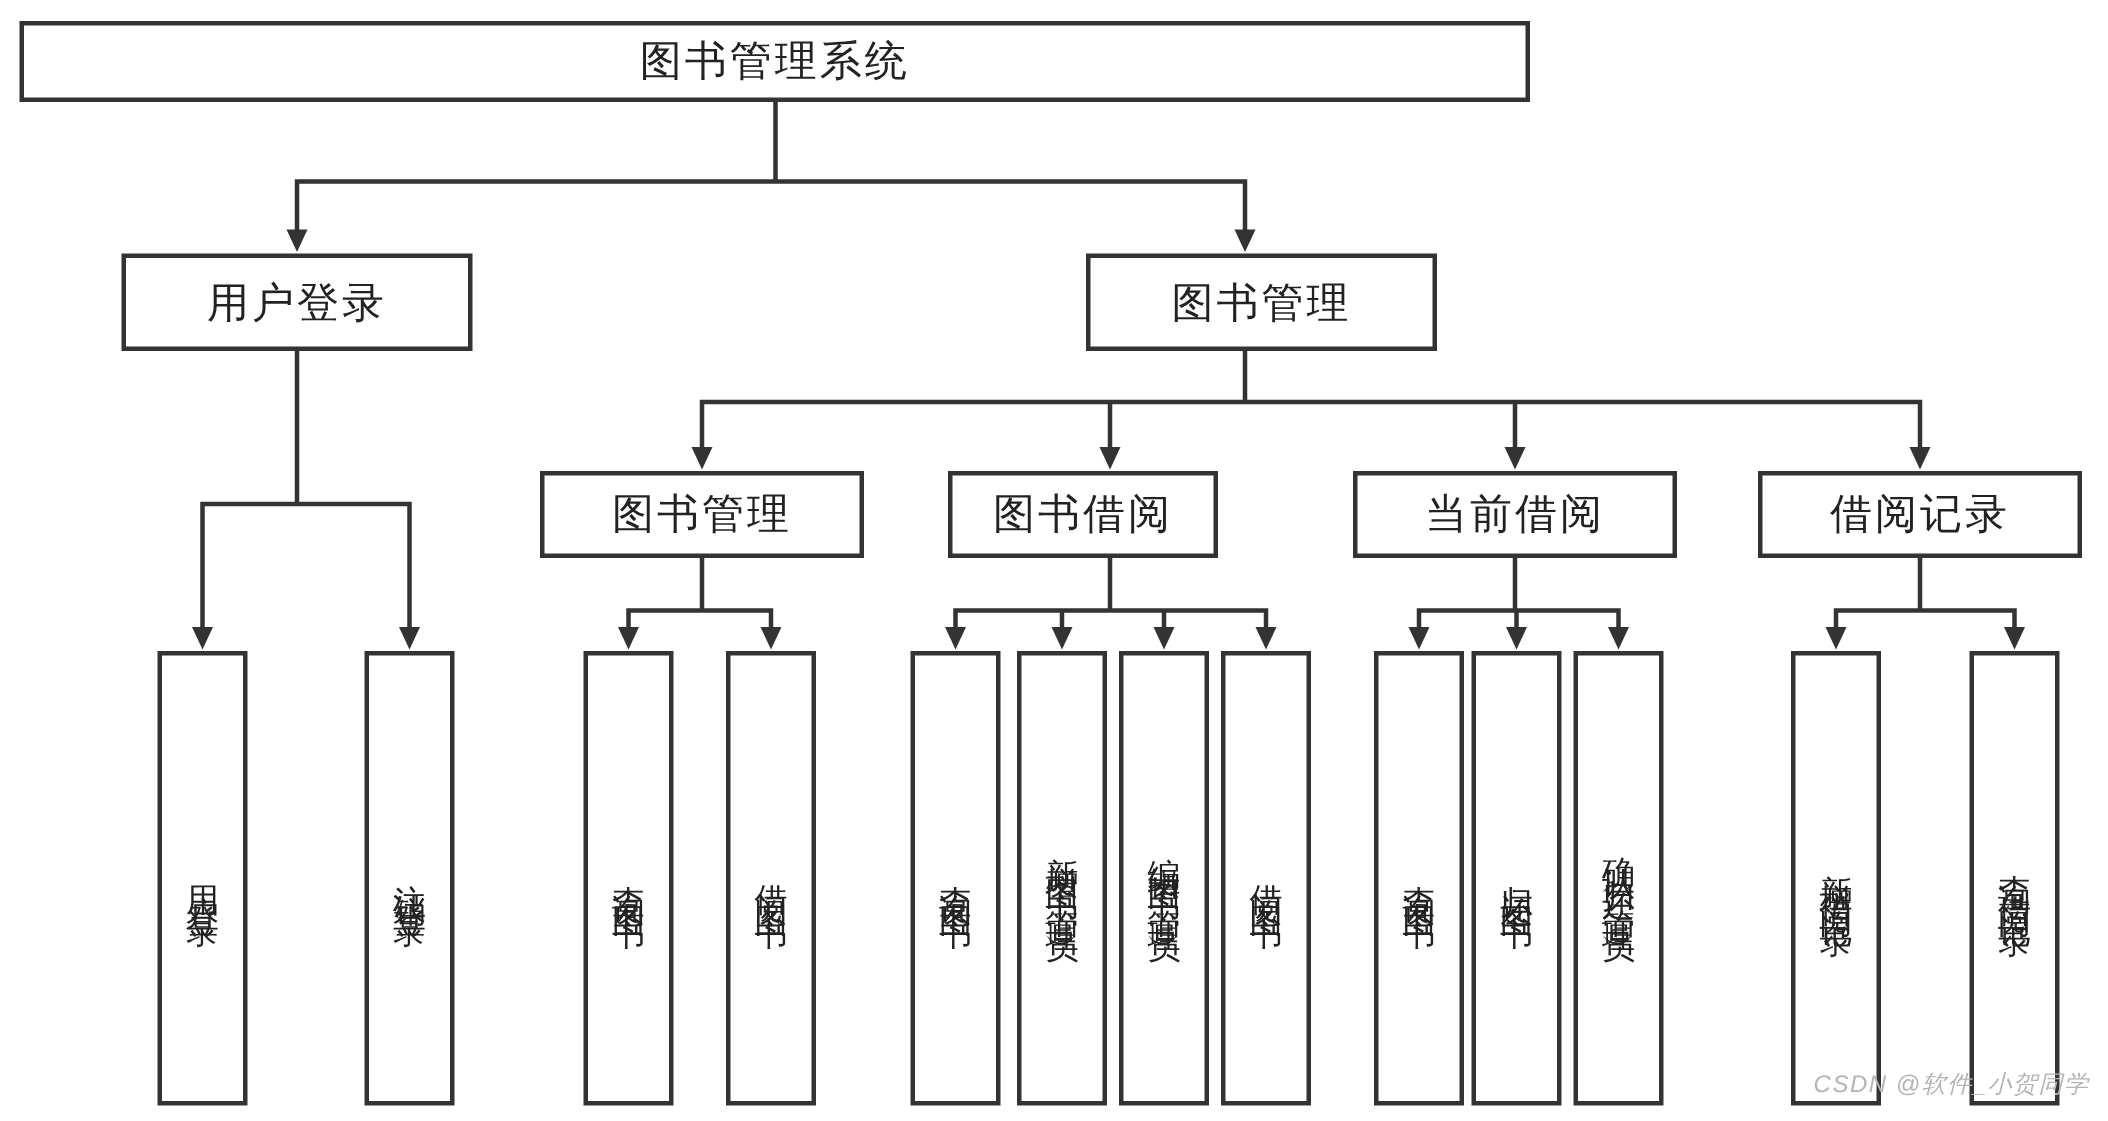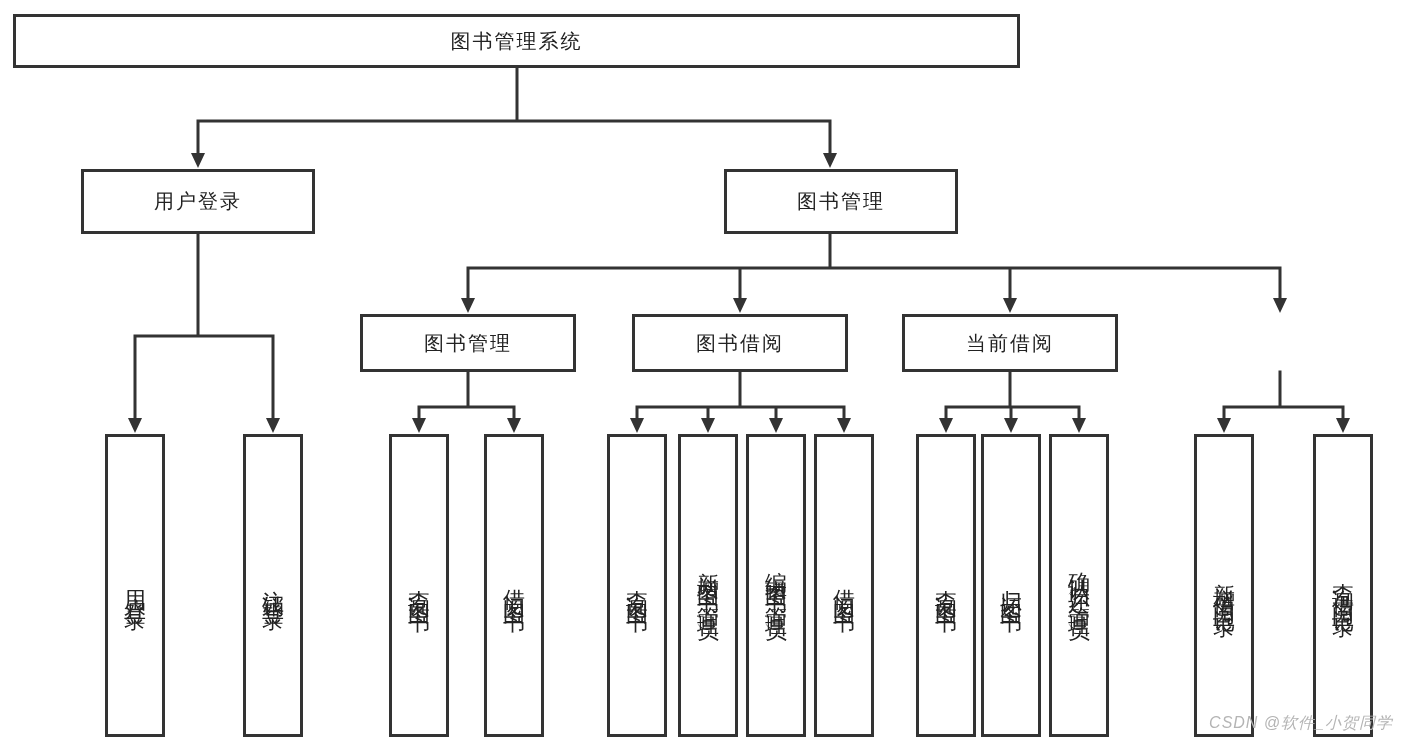--- a/index.html
+++ b/index.html
@@ -26,21 +26,21 @@
   svg.wires polygon { fill: #333333; stroke: none; }
   .hbox {
     position: absolute;
     box-sizing: border-box;
     border: 3px solid #333333;
     background: #ffffff;
     display: flex;
     align-items: center;
     justify-content: center;
     color: #222222;
-    font-size: 20px;
+    font-size: 28px;
     letter-spacing: 2px;
     z-index: 2;
   }
   .leaf {
     position: absolute;
     box-sizing: border-box;
     width: 60px;
     height: 303px;
     top: 434px;
     border: 3px solid #333333;
@@ -132,26 +132,29 @@
   <div class="hbox" style="left:81px; top:169px; width:234px; height:65px;">
     <span>用户登录</span>
   </div>
   <div class="hbox" style="left:712px; top:169px; width:234px; height:65px;margin-left:12px;">
     <span>图书管理</span>
   </div>
 
   <div class="hbox" style="left:360px; top:314px; width:216px; height:58px;">
     <span>图书管理</span>
   </div>
-  <div class="hbox" style="left:632px; top:314px; width:216px; height:58px;">
+  <div class="hbox" style="left:632px; top:314px; width:180px; height:58px;">
     <span>图书借阅</span>
   </div>
   <div class="hbox" style="left:902px; top:314px; width:216px; height:58px;">
     <span>当前借阅</span>
   </div>
+  <div class="hbox" style="left:1172px; top:314px; width:216px; height:58px;">
+    <span>借阅记录</span>
+  </div>
 
   <div class="leaf" style="left:105px;">
     <span>用户登录</span>
   </div>
   <div class="leaf" style="left:243px;">
     <span>注销登录</span>
   </div>
 
   <div class="leaf" style="left:389px;">
     <span>查询图书</span>

